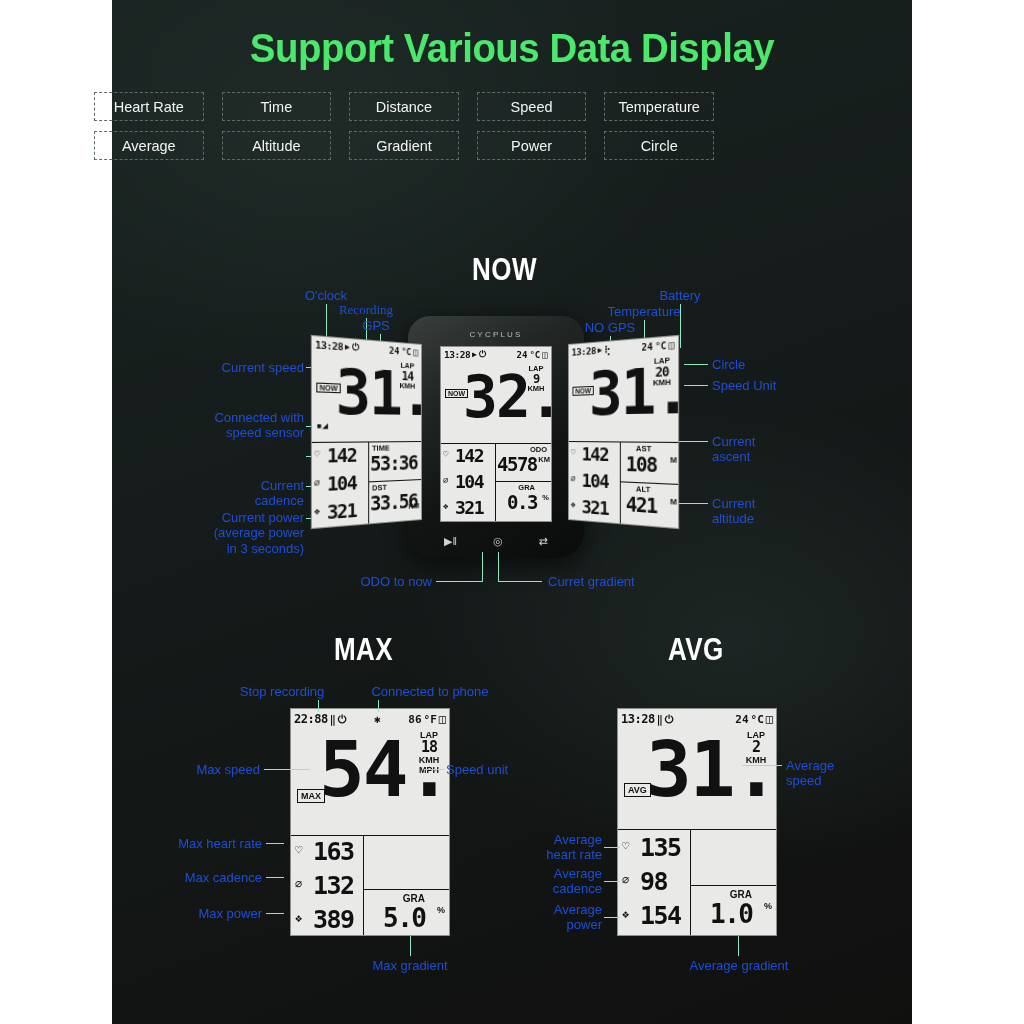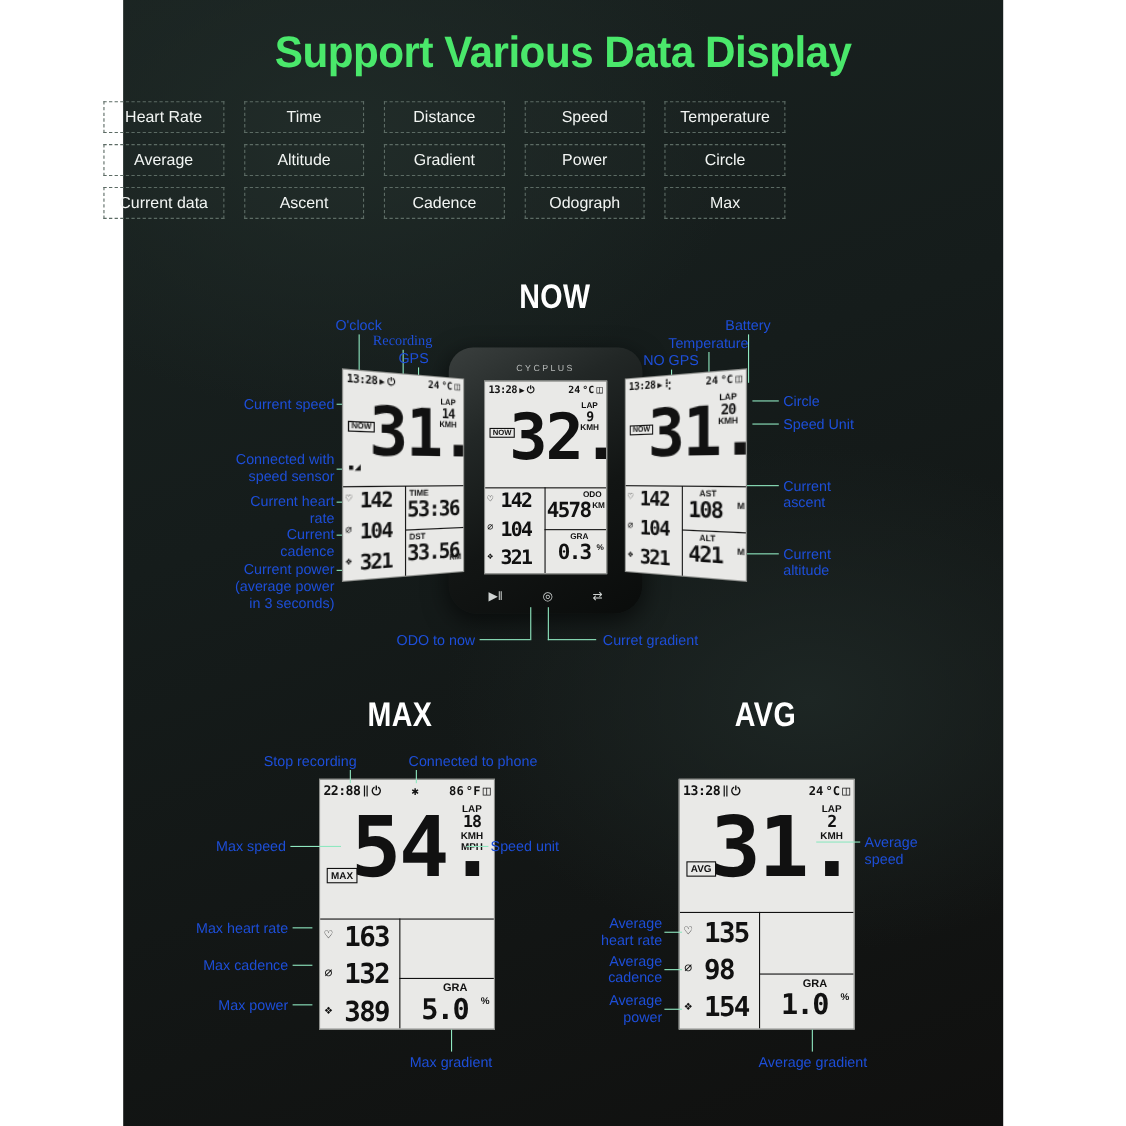--- a/index.html
+++ b/index.html
@@ -137,27 +137,20 @@
       <div class="tag">Distance</div>
       <div class="tag">Speed</div>
       <div class="tag">Temperature</div>
     </div>
     <div class="tagrow">
       <div class="tag">Average</div>
       <div class="tag">Altitude</div>
       <div class="tag">Gradient</div>
       <div class="tag">Power</div>
       <div class="tag">Circle</div>
-    </div>
-    <div class="tagrow">
-      <div class="tag">Current data</div>
-      <div class="tag">Ascent</div>
-      <div class="tag">Cadence</div>
-      <div class="tag">Odograph</div>
-      <div class="tag">Max</div>
     </div>
   </div>
 
   <div class="sect-h" style="left:472px; top:252px;">NOW</div>
 
   <div class="device">
     <div class="brand">CYCPLUS</div>
     <div class="btns">
       <span class="btn">▶‖</span>
       <span class="btn">◎</span>
@@ -281,22 +274,20 @@
   <div class="ann c" style="left:570px; top:320px; width:80px;">NO GPS</div>
   <div class="lead v" style="left:610px; top:336px; height:14px;"></div>
 
   <div class="ann r" style="left:176px; top:360px; width:128px;">Current speed</div>
   <div class="lead h" style="left:306px; top:367px; width:22px;"></div>
 
   <div class="ann r" style="left:160px; top:410px; width:144px;">Connected with
 speed sensor</div>
   <div class="lead h" style="left:306px; top:426px; width:18px;"></div>
 
-  <div class="ann r" style="left:166px; top:448px; width:138px;">Current heart
-rate</div>
   <div class="lead h" style="left:306px; top:456px; width:14px;"></div>
 
   <div class="ann r" style="left:176px; top:478px; width:128px;">Current
 cadence</div>
   <div class="lead h" style="left:306px; top:486px; width:14px;"></div>
 
   <div class="ann r" style="left:160px; top:510px; width:144px;">Current power
 (average power
 in 3 seconds)</div>
   <div class="lead h" style="left:306px; top:518px; width:14px;"></div>

